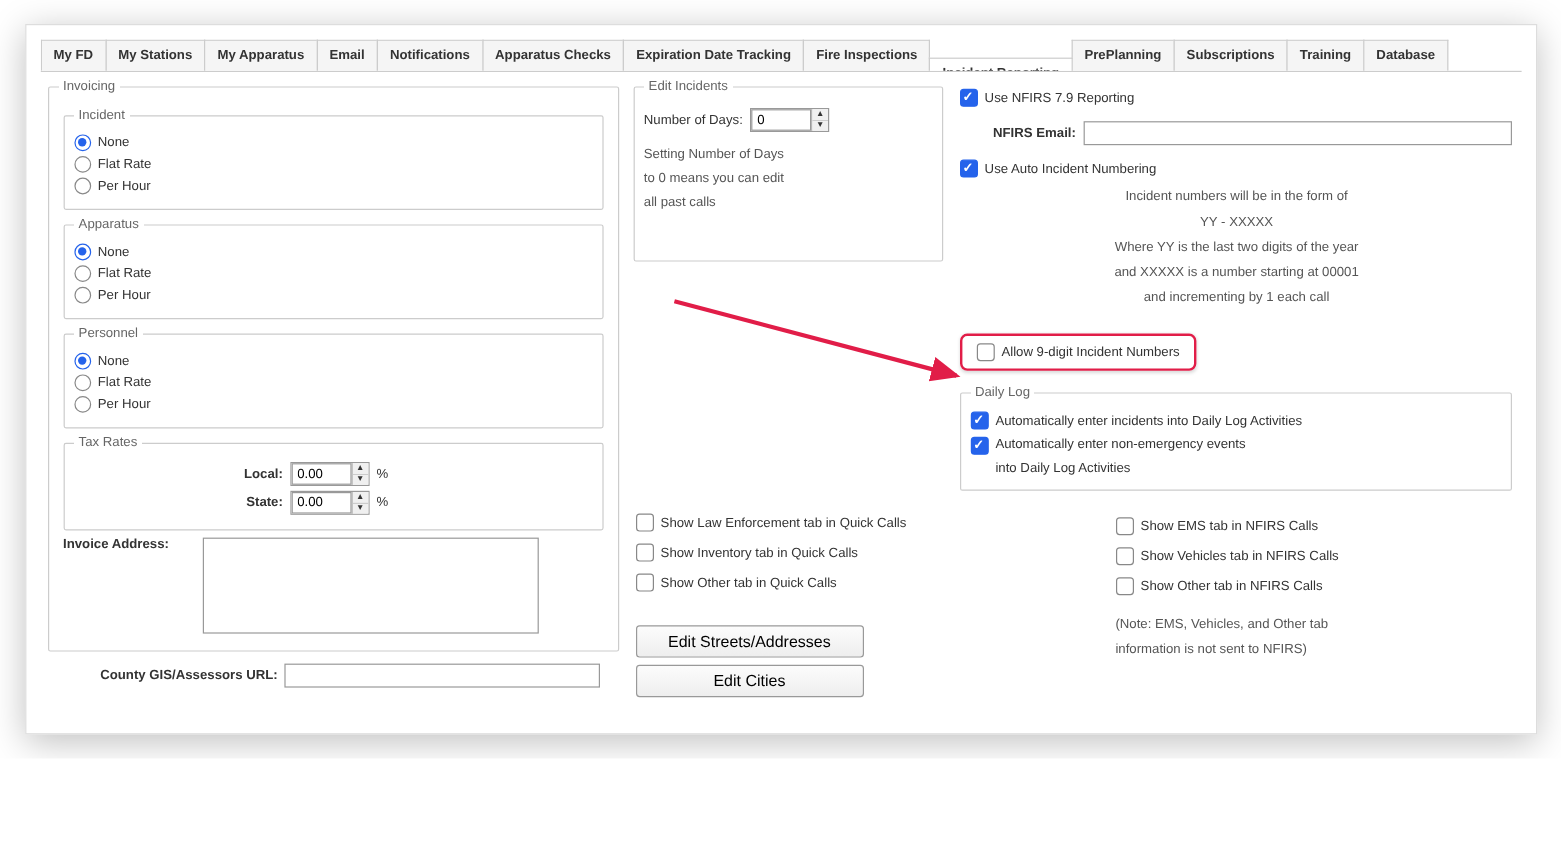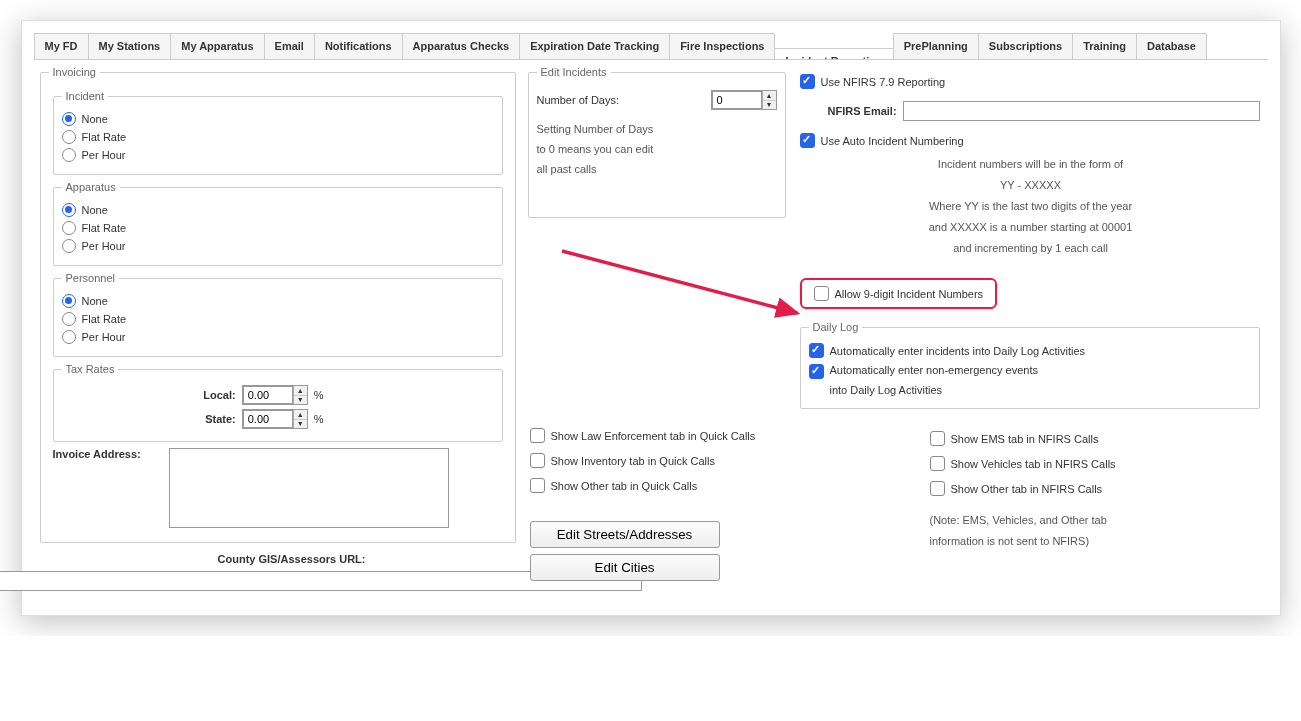--- a/index.html
+++ b/index.html
@@ -300,30 +300,30 @@
             <span>%</span>
           </div>
         </fieldset>
 
         <div class="form-row" style="align-items:flex-start; margin:6px 4px;">
           <span class="label-bold" style="width:110px;">Invoice Address:</span>
           <textarea style="width: 280px; height: 80px;"></textarea>
         </div>
       </fieldset>
 
-      <div class="form-row" style="margin:10px 22px 0 50px;flex-direction:column;">
+      <div class="form-row" style="margin:10px 22px 0 50px;">
         <span class="label-bold">County GIS/Assessors URL:</span>
         <input type="text" style="flex: 1 1 0%; width: 700px;" value="">
       </div>
     </div>
 
     <div class="col mid">
       <fieldset style="height:152px;">
         <legend>Edit Incidents</legend>
-        <div class="form-row" style="justify-content:space-between;">
+        <div class="form-row" style="">
           <span>Number of Days:</span>
           <div class="spinner-wrap">
             <input type="text" value="0" style="">
             <div class="spin-btns">
               <div class="spin-btn">▲</div>
               <div class="spin-btn">▼</div>
             </div>
           </div>
         </div>
         <div class="help-text" style="margin-top:10px;">

